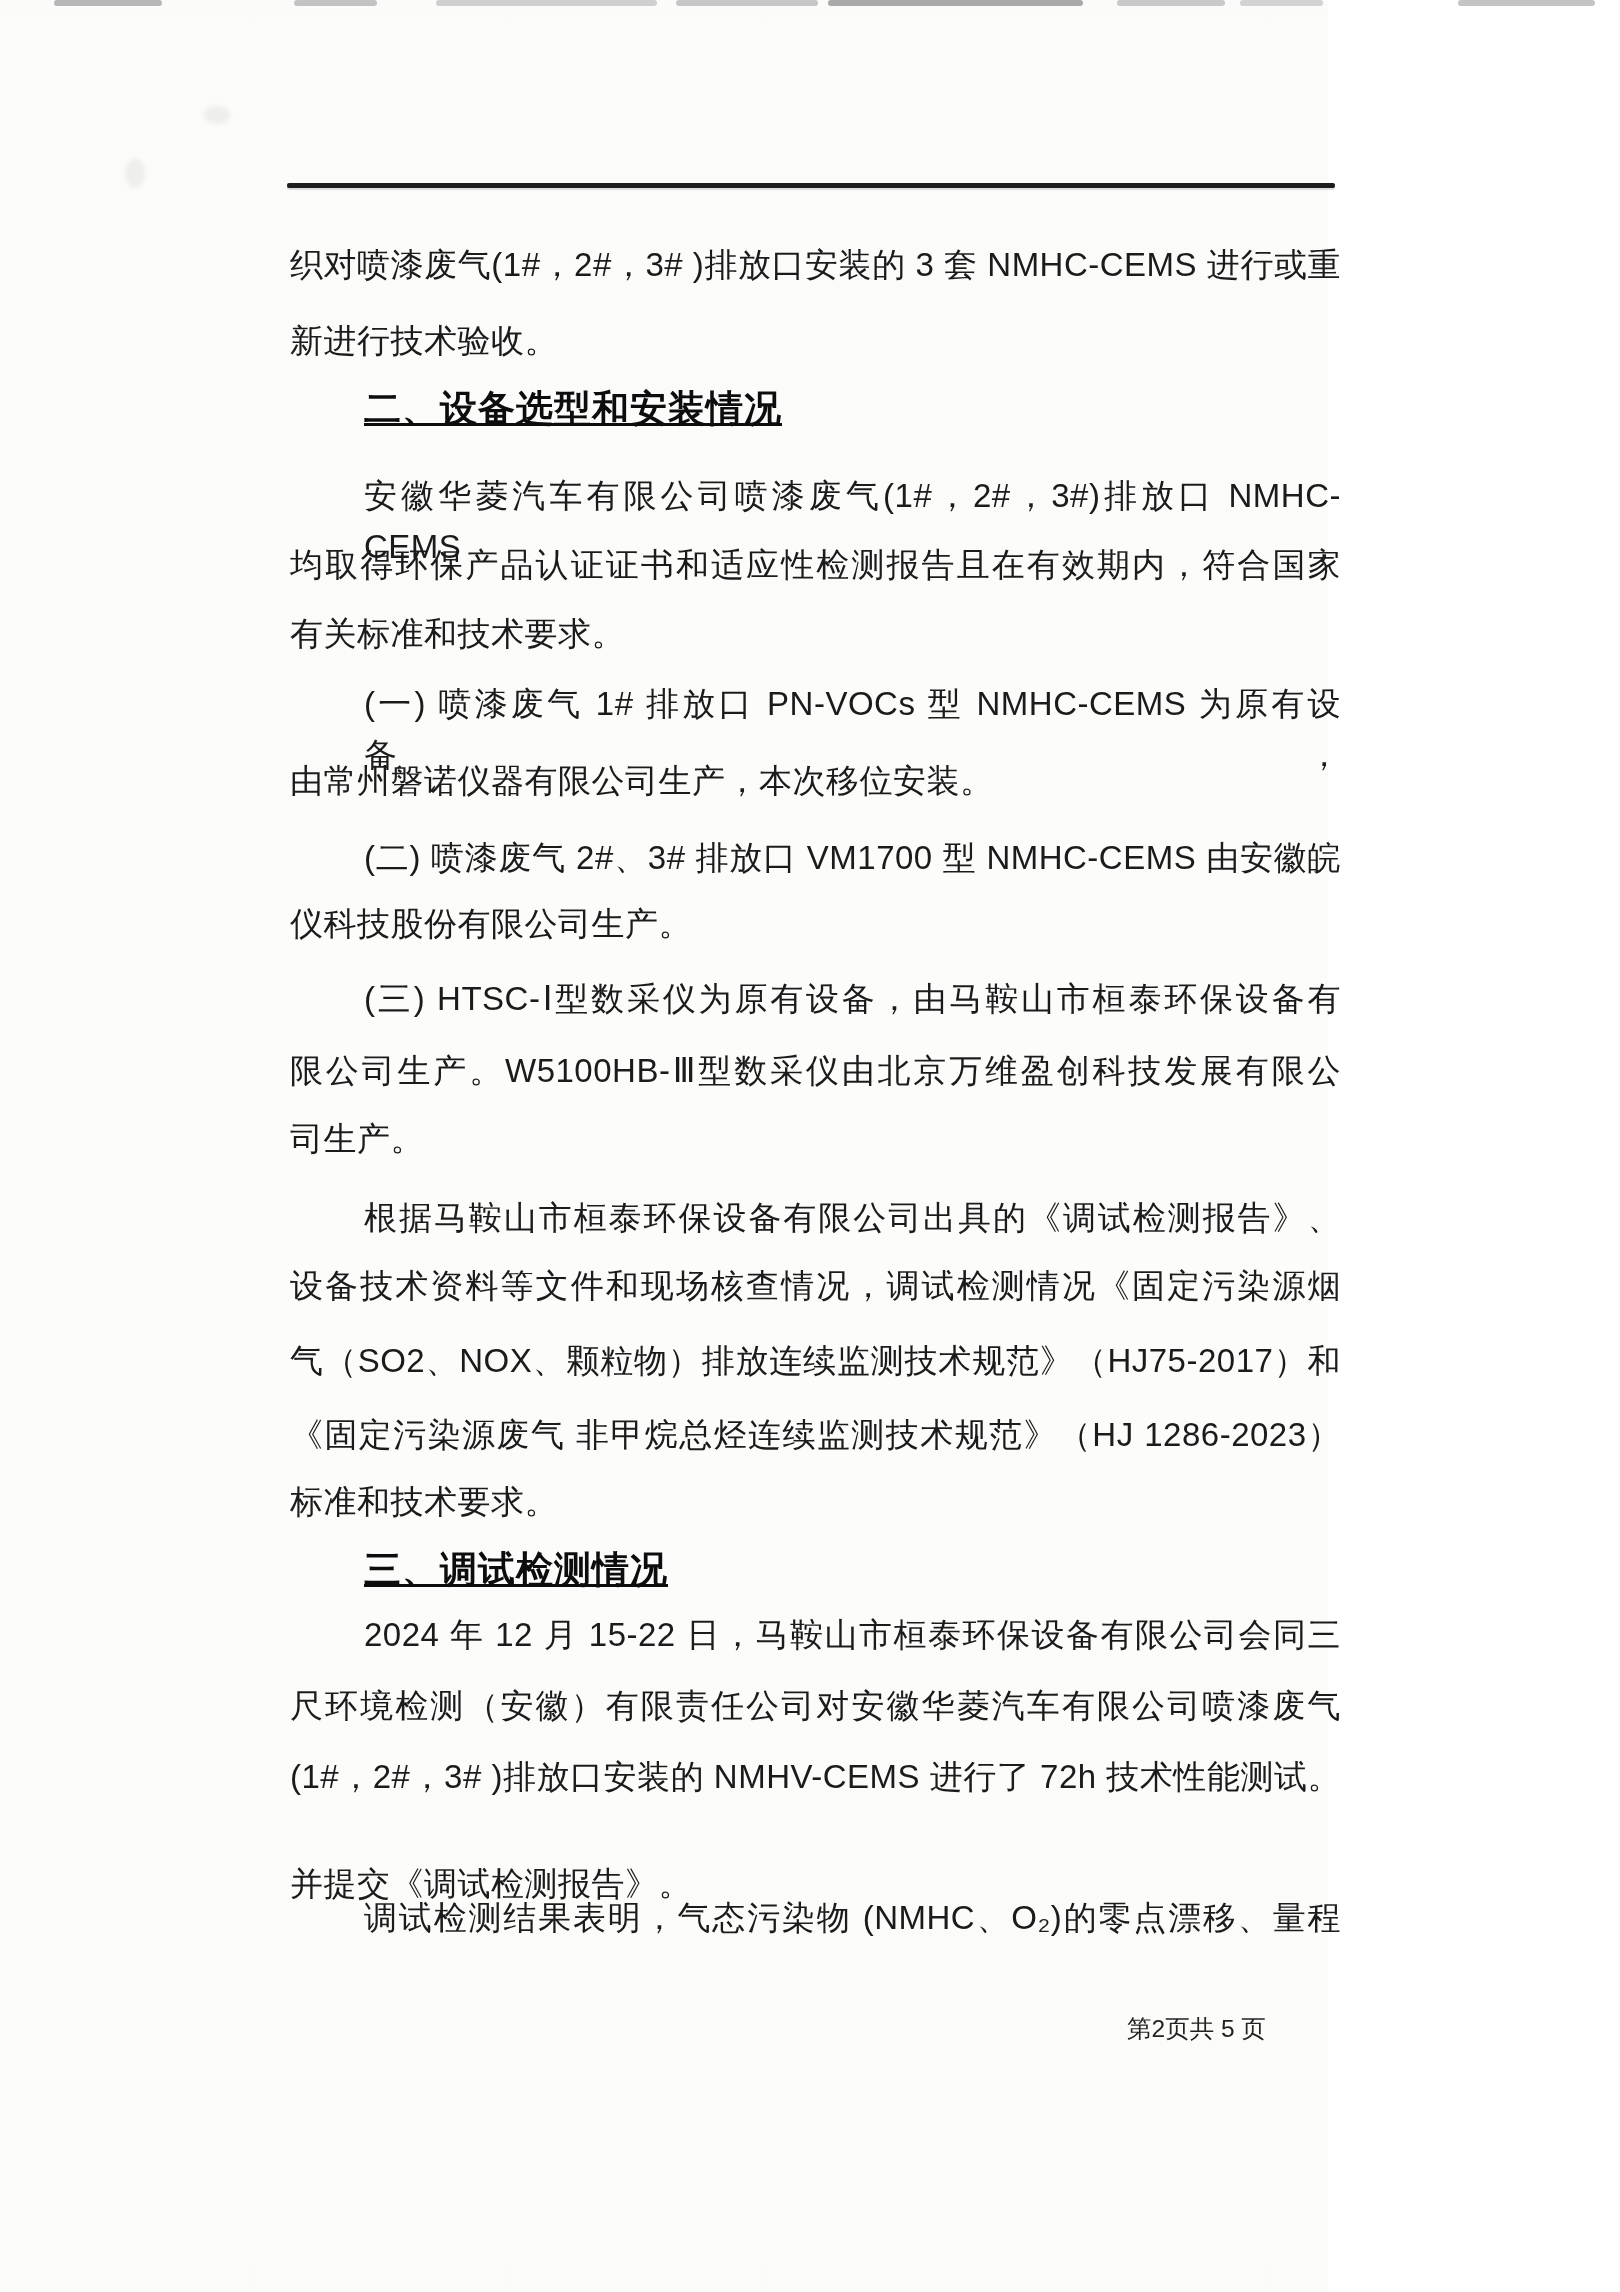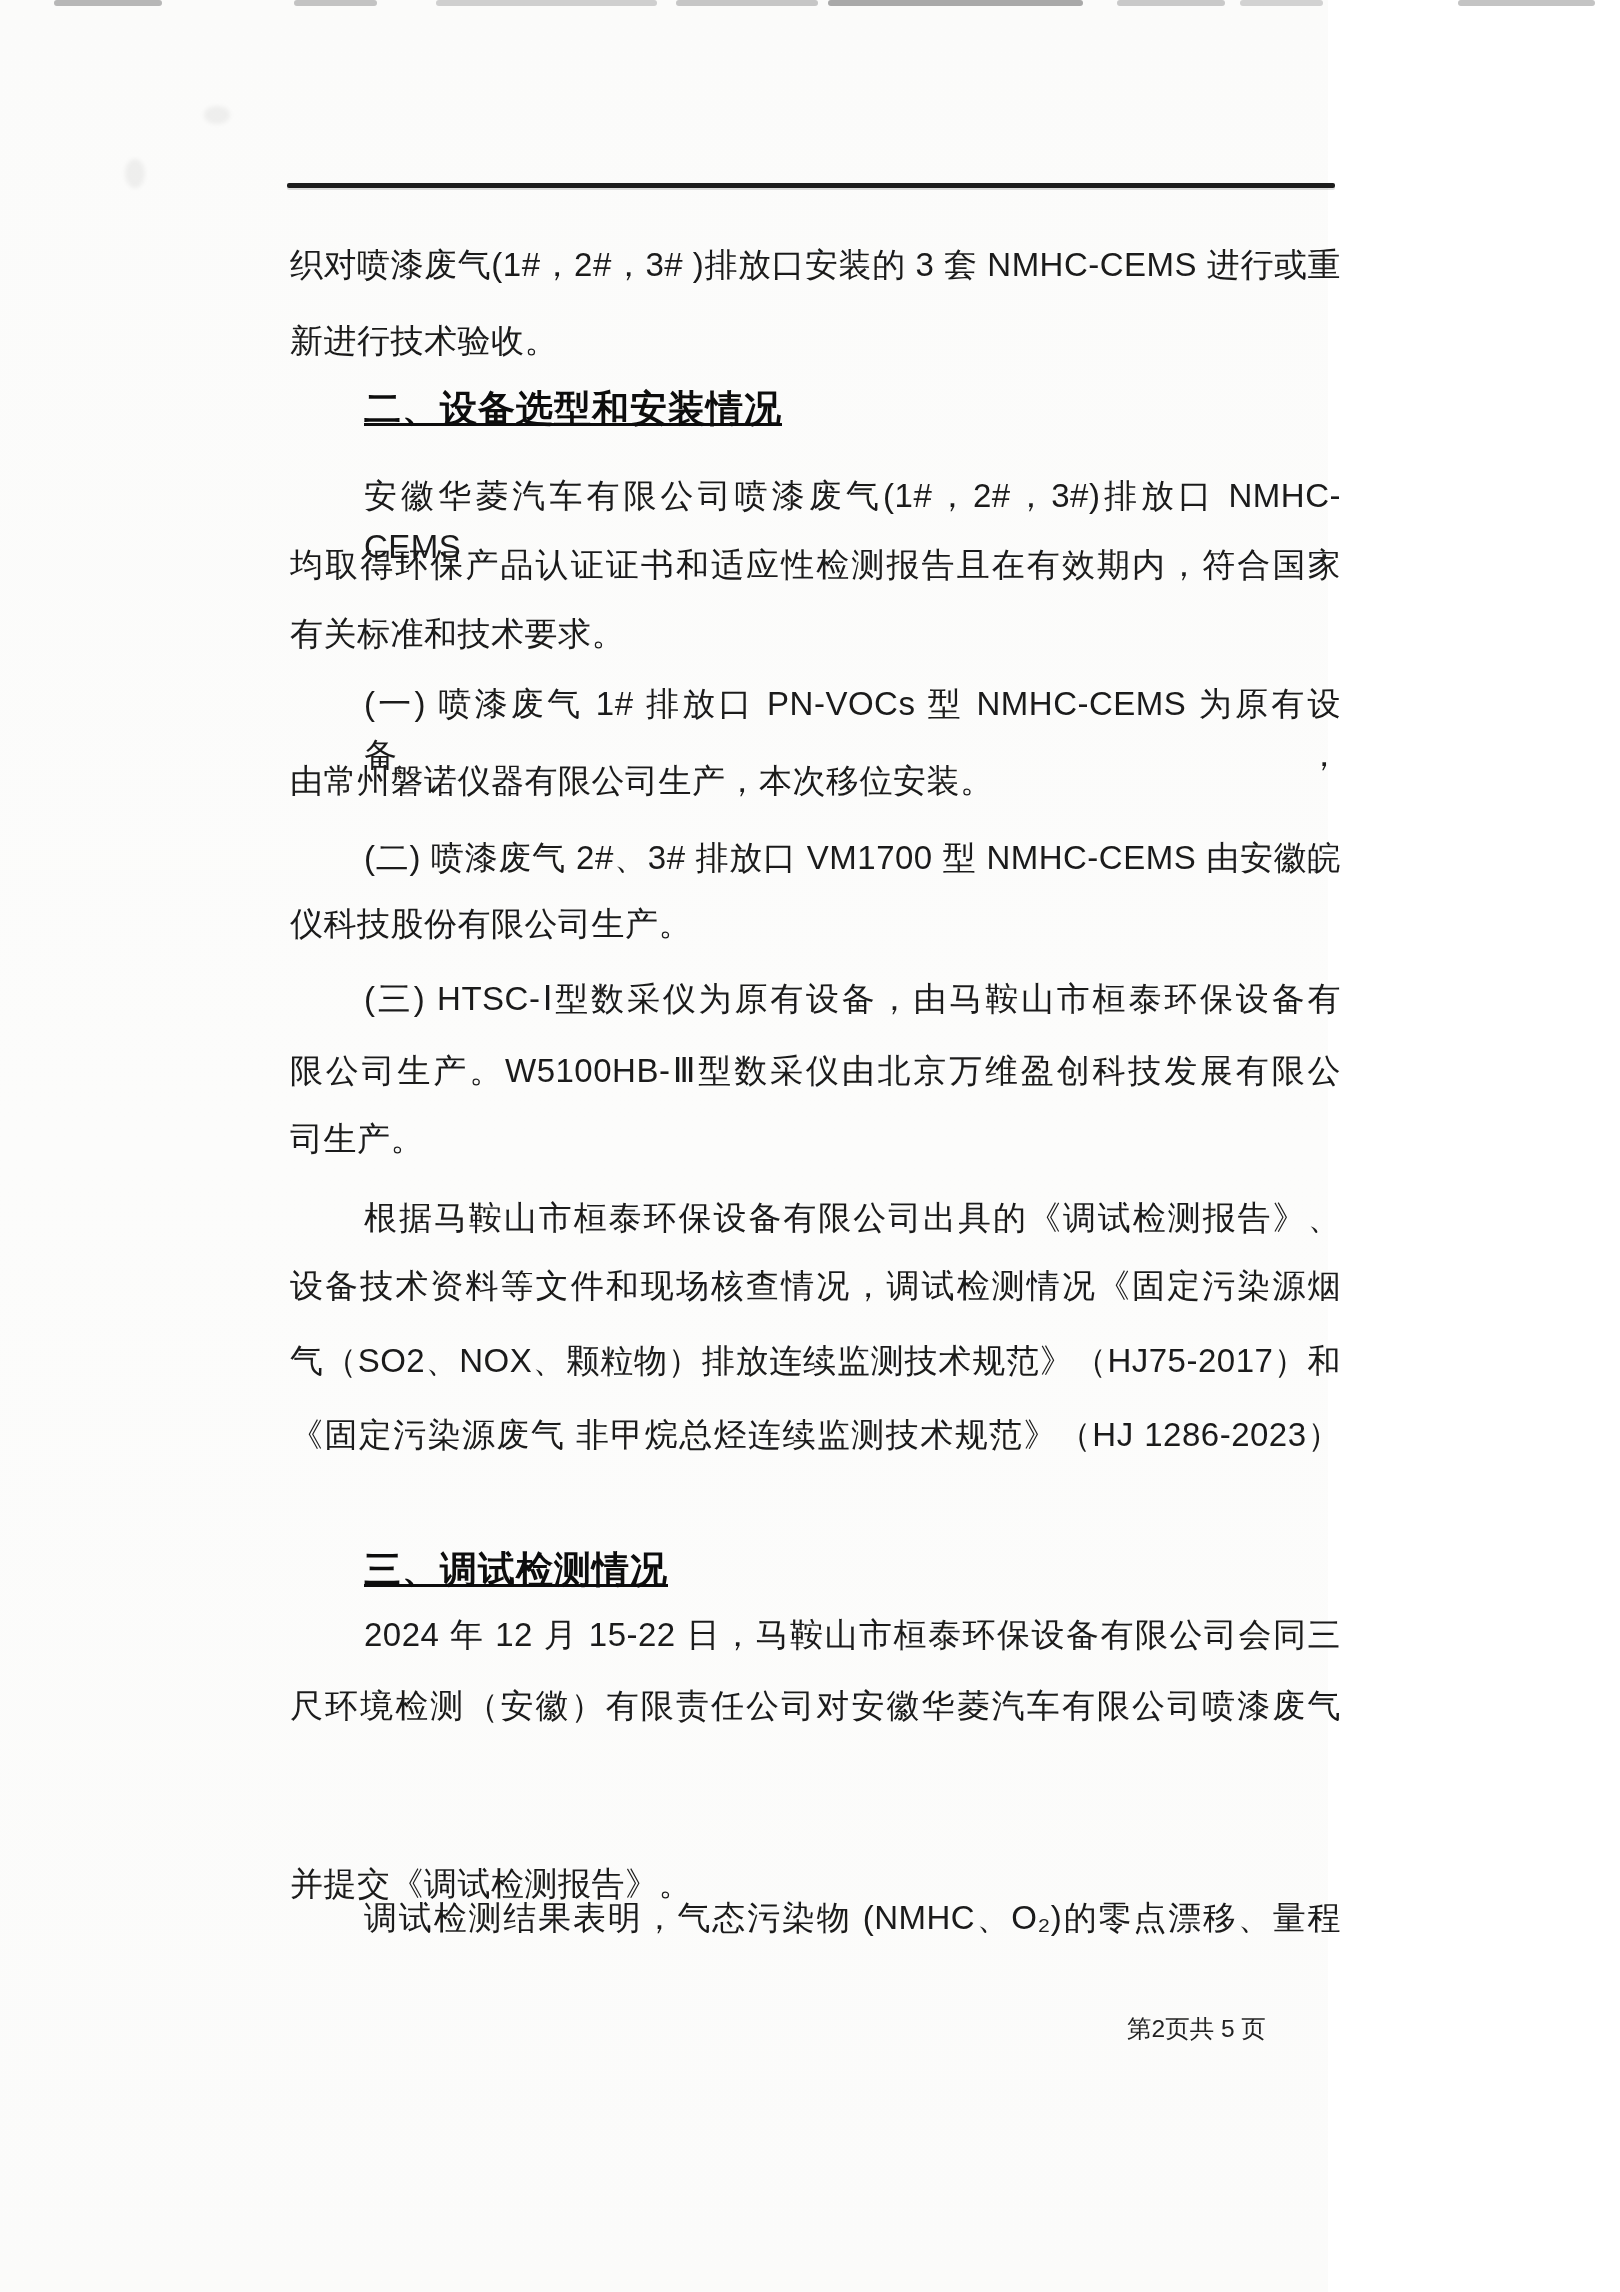--- a/index.html
+++ b/index.html
@@ -109,22 +109,24 @@
   <div class="line" style="top:755px;">由常州磐诺仪器有限公司生产，本次移位安装。</div>
   <div class="line fill indent" style="top:832px;">(二)  喷漆废气 2#、3#  排放口 VM1700 型 NMHC-CEMS 由安徽皖</div>
   <div class="line" style="top:898px;">仪科技股份有限公司生产。</div>
   <div class="line fill indent" style="top:973px;">(三)  HTSC-Ⅰ型数采仪为原有设备，由马鞍山市桓泰环保设备有</div>
   <div class="line fill" style="top:1045px;">限公司生产。W5100HB-Ⅲ型数采仪由北京万维盈创科技发展有限公</div>
   <div class="line" style="top:1113px;">司生产。</div>
   <div class="line fill indent" style="top:1192px;">根据马鞍山市桓泰环保设备有限公司出具的《调试检测报告》、</div>
   <div class="line fill" style="top:1260px;">设备技术资料等文件和现场核查情况，调试检测情况《固定污染源烟</div>
   <div class="line fill" style="top:1335px;">气（SO2、NOX、颗粒物）排放连续监测技术规范》（HJ75-2017）和</div>
   <div class="line fill" style="top:1409px;">《固定污染源废气 非甲烷总烃连续监测技术规范》（HJ 1286-2023）</div>
+  <div class="line" style="top:1476px;">标准和技术要求。</div>
   <div class="line heading indent" style="top:1542px; height:55px; line-height:55px;">三、调试检测情况</div>
   <div class="line fill indent" style="top:1609px;">2024 年 12 月 15-22 日，马鞍山市桓泰环保设备有限公司会同三</div>
   <div class="line fill" style="top:1680px;">尺环境检测（安徽）有限责任公司对安徽华菱汽车有限公司喷漆废气</div>
+  <div class="line fill" style="top:1751px;">(1#，2#，3# )排放口安装的 NMHV-CEMS 进行了 72h 技术性能测试。</div>
   <div class="line" style="top:1818px;margin-top:40px;">并提交《调试检测报告》。</div>
   <div class="line fill indent" style="top:1892px;">调试检测结果表明，气态污染物 (NMHC、O₂)的零点漂移、量程</div>
 
   <div class="footer">第2页共 5 页</div>
 
 </div>
 
 
 </body></html>

